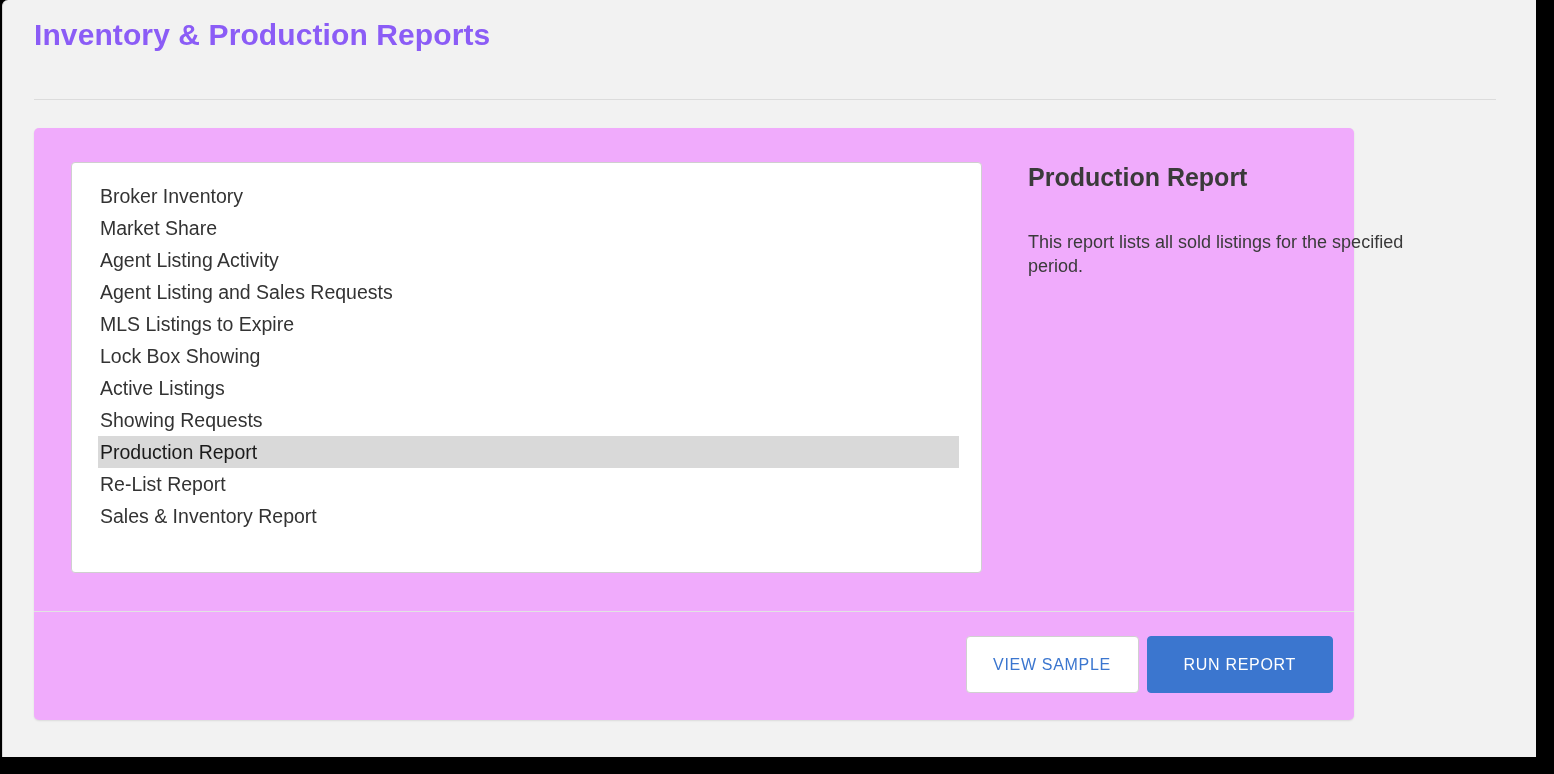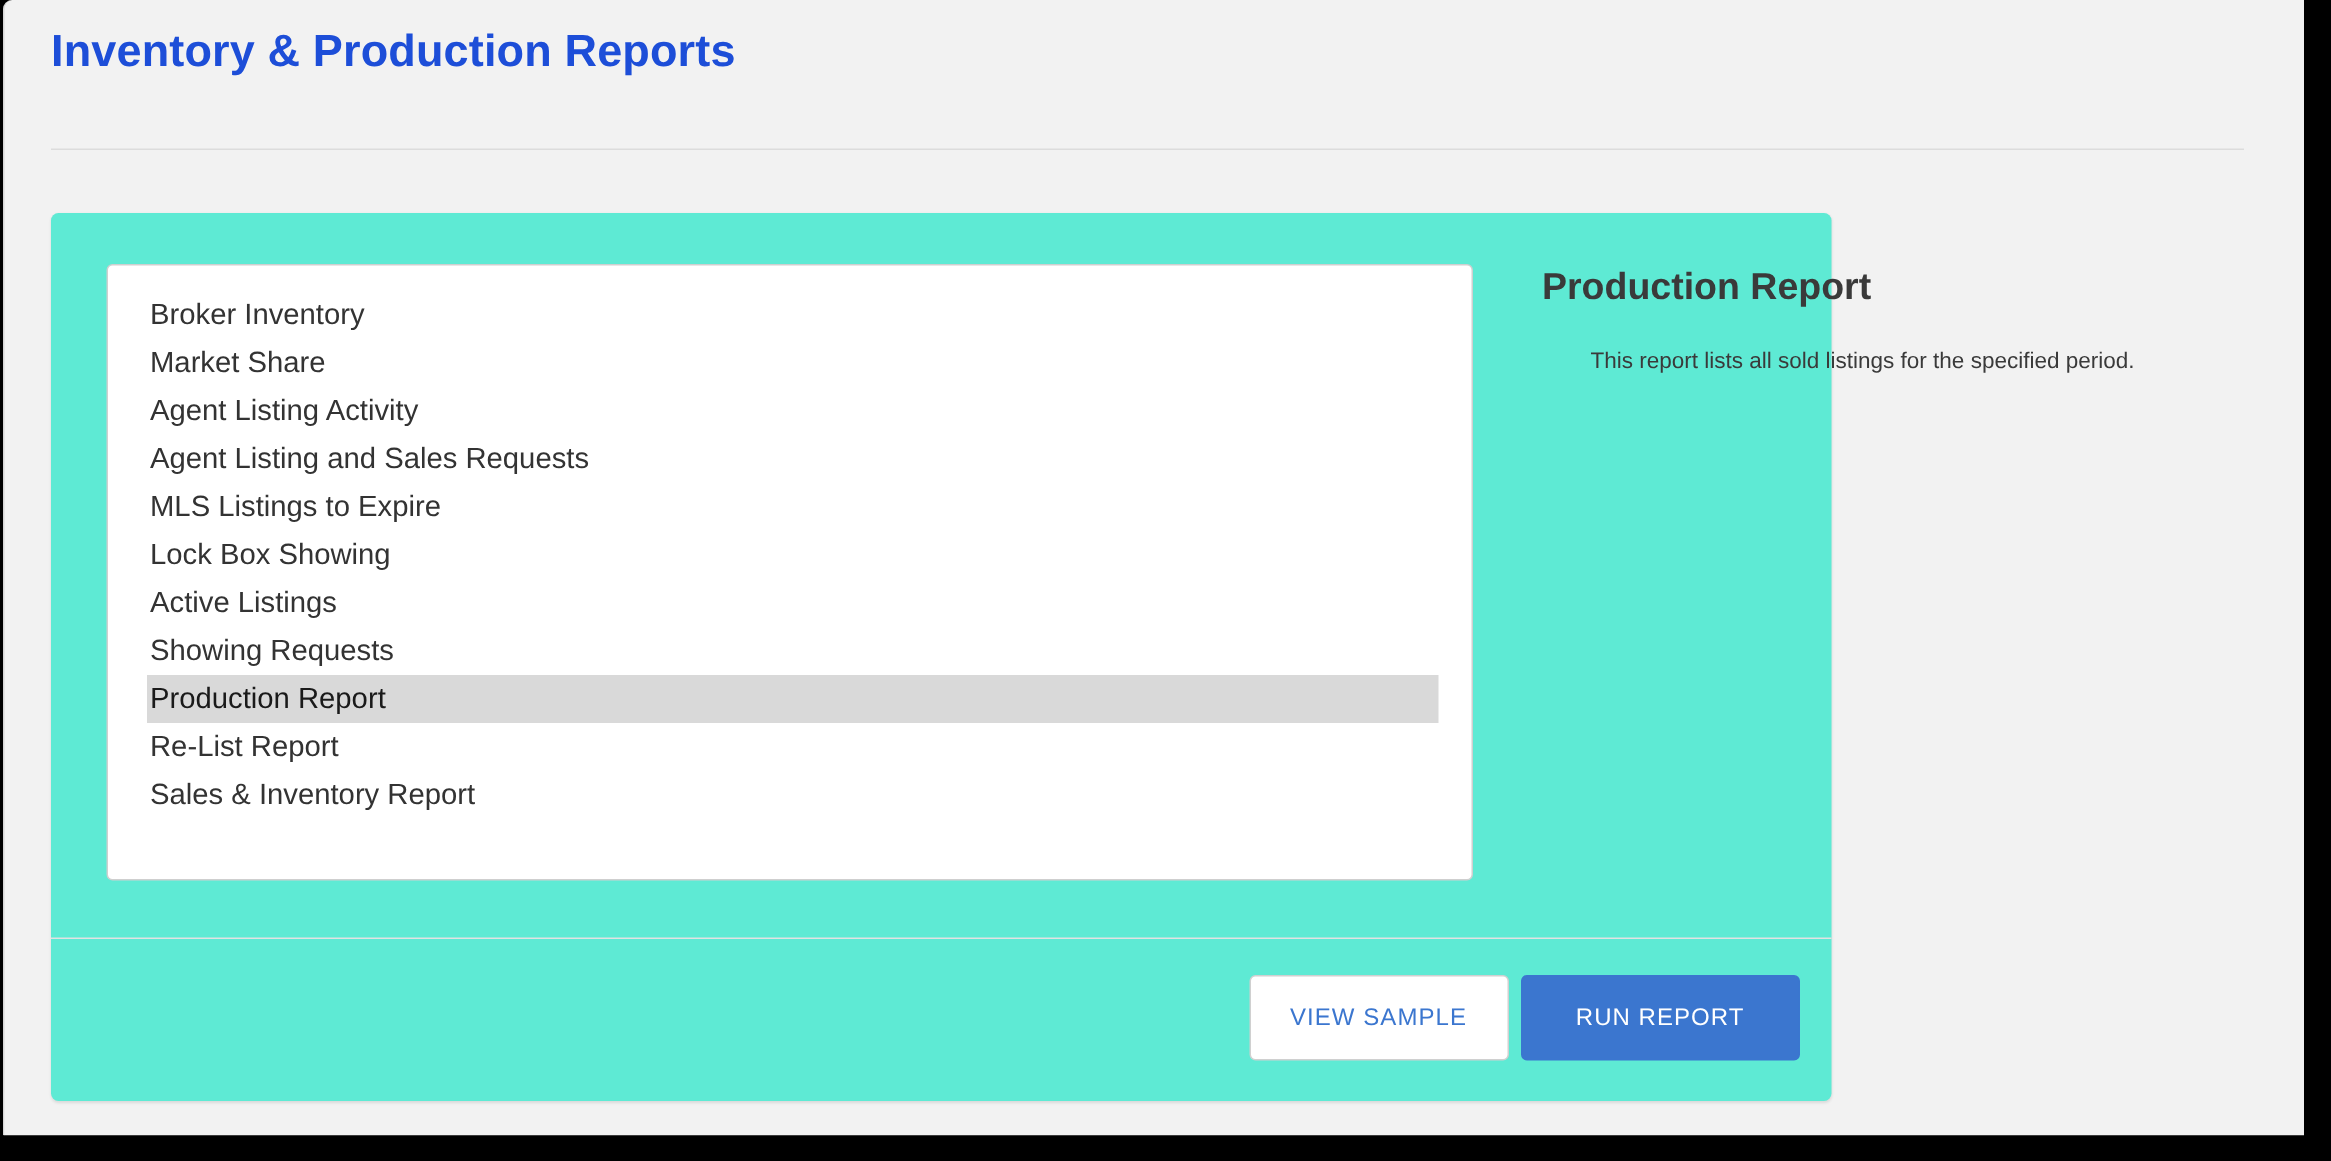--- a/index.html
+++ b/index.html
@@ -35,41 +35,41 @@
     border-left: 1px solid #d6d6d6;
   }
 
   
   .page-title {
     position: absolute;
     left: 31px;
     top: 18px;
     font-size: 30px;
     font-weight: bold;
-    color: #1d4ed8;
+    color: #8b5cf6;
     letter-spacing: 0.1px;
     white-space: nowrap;
   }
   .header-divider {
     position: absolute;
     left: 31px;
     top: 99px;
     width: 1462px;
     height: 1px;
     background: #dcdcdc;
   }
 
   
   .card {
     position: absolute;
     left: 31px;
-    top: 142px;
-    width: 1187px;
+    top: 128px;
+    width: 1320px;
     height: 592px;
-    background: #5eead4;
+    background: #f0abfc;
     border-radius: 5px;
     box-shadow: 0 1px 2px rgba(0,0,0,0.10);
     box-sizing: border-box;
   }
 
   .card-body {
     position: absolute;
     left: 0;
     top: 0;
     width: 100%;
@@ -120,27 +120,26 @@
   }
   .detail-title {
     font-size: 25px;
     font-weight: bold;
     color: #3a3a3a;
     line-height: 30px;
     margin: 0;
     padding: 0;
   }
   .detail-desc {
-    margin: 23px 0 0 0;
+    margin: 38px 0 0 0;
     padding: 0;
-    font-size: 15px;
+    font-size: 18px;
     line-height: 24px;
     color: #3a3a3a;
     width: 395px;
-    text-align: right;
   }
 
   
   .card-footer {
     position: absolute;
     left: 0;
     top: 483px;
     width: 100%;
     height: 109px;
     border-top: 1px solid #e2e2e2;

